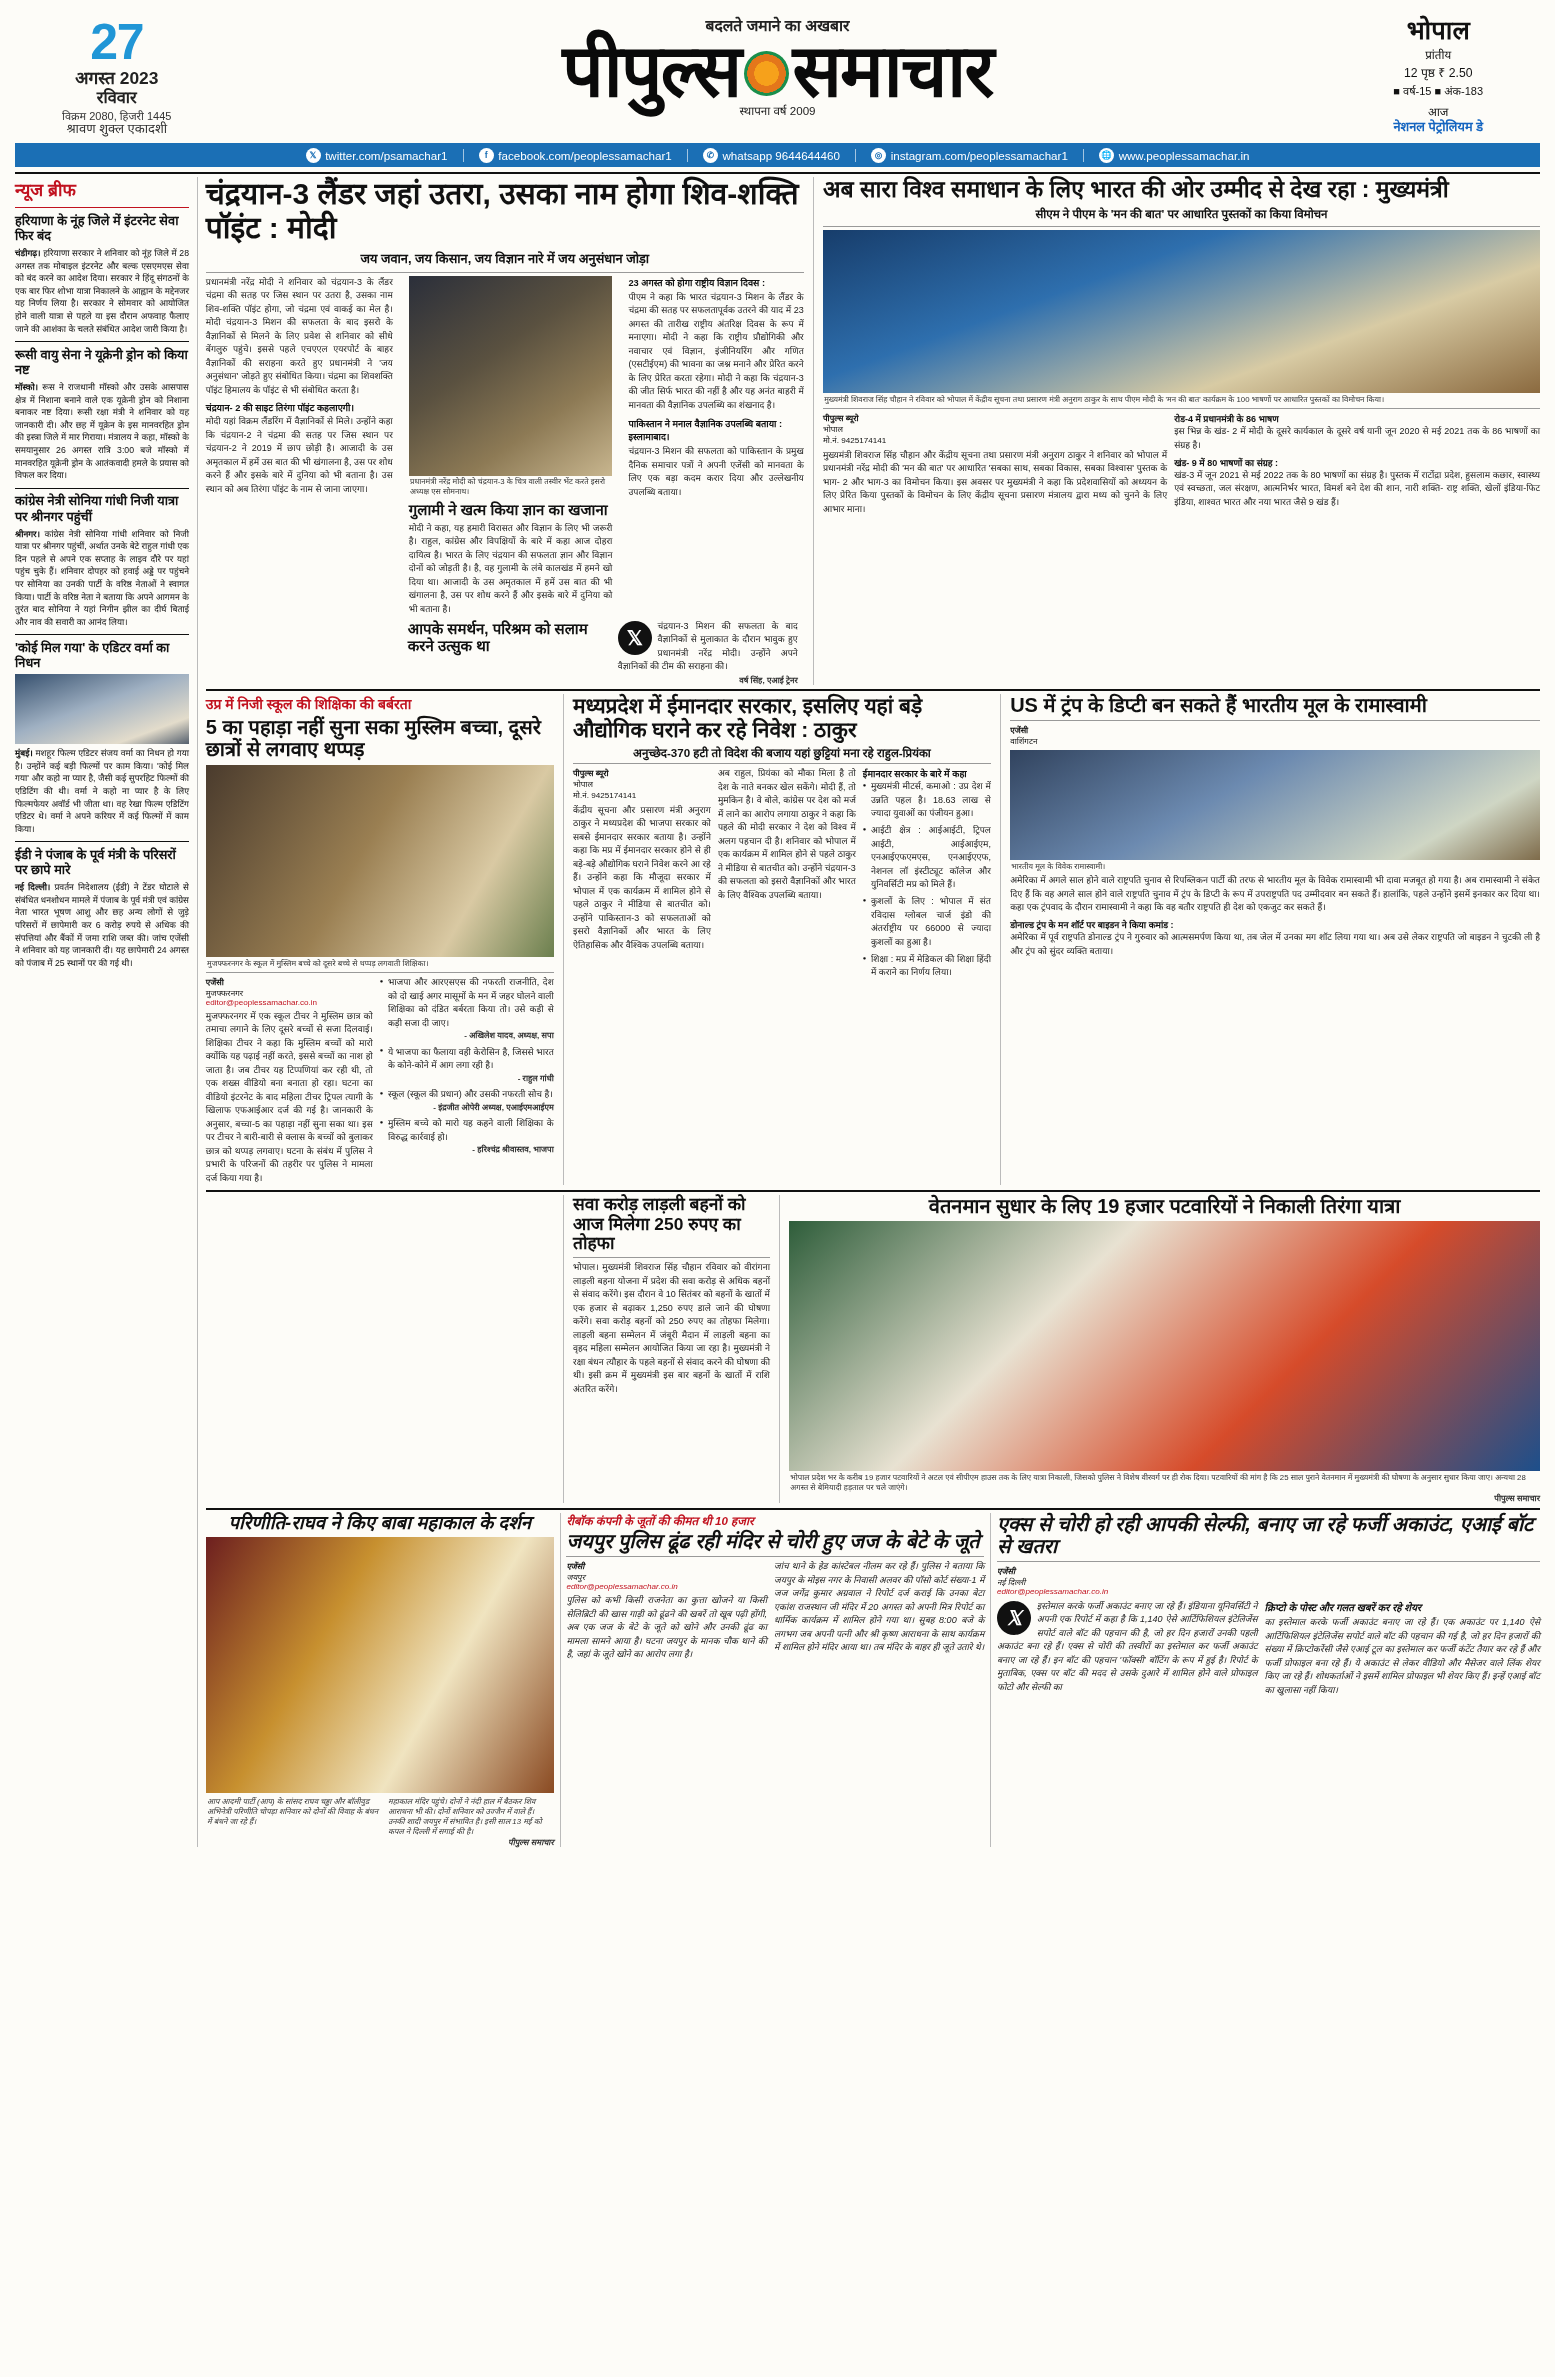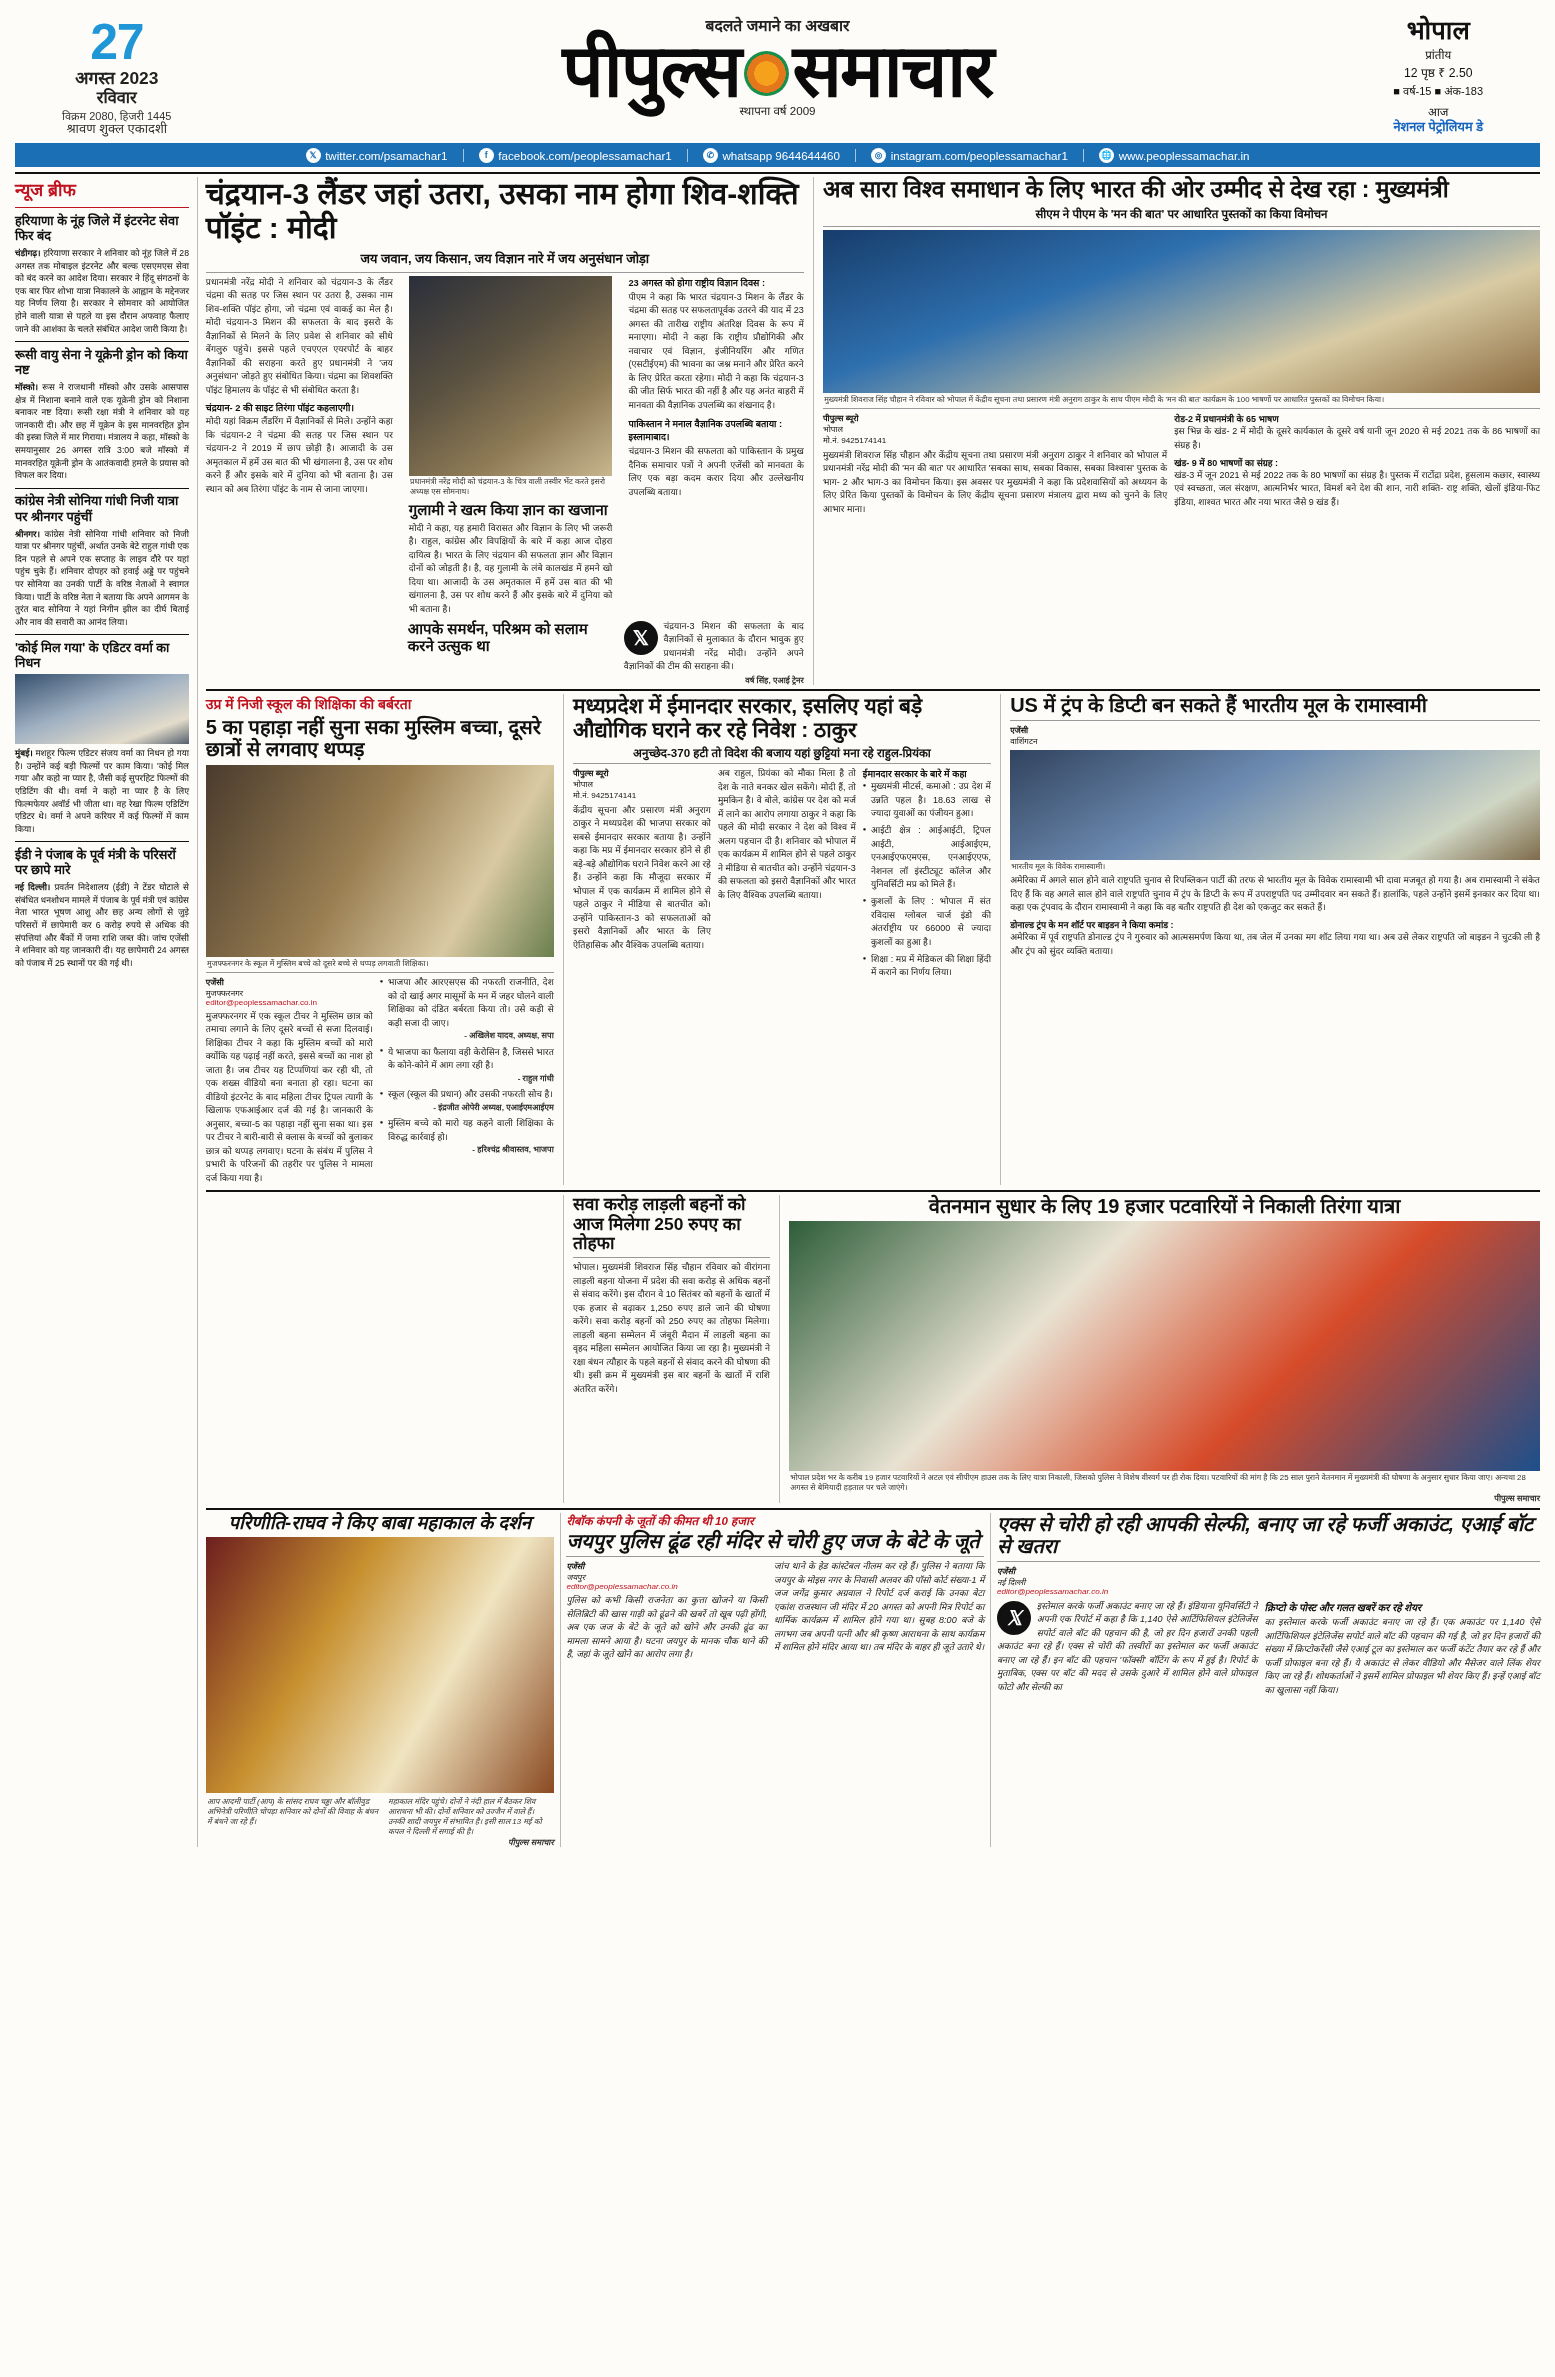--- a/index.html
+++ b/index.html
@@ -206,21 +206,21 @@
               <div class="body">मोदी ने कहा, यह हमारी विरासत और विज्ञान के लिए भी जरूरी है। राहुल, कांग्रेस और विपक्षियों के बारे में कहा आज दोहरा दायित्व है। भारत के लिए चंद्रयान की सफलता ज्ञान और विज्ञान दोनों को जोड़ती है। है, वह गुलामी के लंबे कालखंड में हमने खो दिया था। आजादी के उस अमृतकाल में हमें उस बात की भी खंगालना है, उस पर शोध करने हैं और इसके बारे में दुनिया को भी बताना है।</div>
             </div>
             <div style="width:180px;">
               <div class="b" style="font-size:9.3px;margin-bottom:2.3px;">23 अगस्त को होगा राष्ट्रीय विज्ञान दिवस :</div>
               <div class="body">पीएम ने कहा कि भारत चंद्रयान-3 मिशन के लैंडर के चंद्रमा की सतह पर सफलतापूर्वक उतरने की याद में 23 अगस्त की तारीख राष्ट्रीय अंतरिक्ष दिवस के रूप में मनाएगा। मोदी ने कहा कि राष्ट्रीय प्रौद्योगिकी और नवाचार एवं विज्ञान, इंजीनियरिंग और गणित (एसटीईएम) की भावना का जश्न मनाने और प्रेरित करने के लिए प्रेरित करता रहेगा। मोदी ने कहा कि चंद्रयान-3 की जीत सिर्फ भारत की नहीं है और यह अनंत बाहरी में मानवता की वैज्ञानिक उपलब्धि का शंखनाद है।</div>
               <div class="b" style="font-size:9.3px;margin:4.6px 0 2.3px;">पाकिस्तान ने मनाल वैज्ञानिक उपलब्धि बताया : इस्लामाबाद।</div>
               <div class="body">चंद्रयान-3 मिशन की सफलता को पाकिस्तान के प्रमुख दैनिक समाचार पत्रों ने अपनी एजेंसी को मानवता के लिए एक बड़ा कदम करार दिया और उल्लेखनीय उपलब्धि बताया।</div>
             </div>
           </div>
 
-          <div style="display:flex;gap:5px;margin-top:3.5px;justify-content:space-between;">
+          <div style="display:flex;gap:5px;margin-top:3.5px;">
             <div style="width:407px;">
               <div class="b" style="font-size:15px;line-height:1.15;margin-left:202px;width:203px;">आपके समर्थन, परिश्रम को सलाम करने उत्सुक था</div>
             </div>
             <div style="width:180px;">
               <div class="xlogo">𝕏</div>
               <div class="body">चंद्रयान-3 मिशन की सफलता के बाद वैज्ञानिकों से मुलाकात के दौरान भावुक हुए प्रधानमंत्री नरेंद्र मोदी। उन्होंने अपने वैज्ञानिकों की टीम की सराहना की।</div>
               <div class="dash">वर्ष सिंह, एआई ट्रेनर</div>
             </div>
           </div>
         </div>
@@ -235,21 +235,21 @@
           <div class="cap">मुख्यमंत्री शिवराज सिंह चौहान ने रविवार को भोपाल में केंद्रीय सूचना तथा प्रसारण मंत्री अनुराग ठाकुर के साथ पीएम मोदी के 'मन की बात' कार्यक्रम के 100 भाषणों पर आधारित पुस्तकों का विमोचन किया।</div>
           <div class="rule-thin"></div>
           <div style="display:flex;gap:7px;">
             <div style="width:48%;">
               <div class="b small">पीपुल्स ब्यूरो</div>
               <div class="small">भोपाल</div>
               <div class="small">मो.नं. 9425174141</div>
               <div class="body" style="margin-top:3.5px;">मुख्यमंत्री शिवराज सिंह चौहान और केंद्रीय सूचना तथा प्रसारण मंत्री अनुराग ठाकुर ने शनिवार को भोपाल में प्रधानमंत्री नरेंद्र मोदी की 'मन की बात' पर आधारित 'सबका साथ, सबका विकास, सबका विश्वास' पुस्तक के भाग- 2 और भाग-3 का विमोचन किया। इस अवसर पर मुख्यमंत्री ने कहा कि प्रदेशवासियों को अध्ययन के लिए प्रेरित किया पुस्तकों के विमोचन के लिए केंद्रीय सूचना प्रसारण मंत्रालय द्वारा मध्य को चुनने के लिए आभार माना।</div>
             </div>
             <div style="flex:1;">
-              <div class="b" style="font-size:9px;">रोड-2 में प्रधानमंत्री के 65 भाषण</div>
+              <div class="b" style="font-size:9px;">रोड-4 में प्रधानमंत्री के 86 भाषण</div>
               <div class="body">इस भिन्न के खंड- 2 में मोदी के दूसरे कार्यकाल के दूसरे वर्ष यानी जून 2020 से मई 2021 तक के 86 भाषणों का संग्रह है।</div>
               <div class="b" style="font-size:9px;margin-top:3.5px;">खंड- 9 में 80 भाषणों का संग्रह :</div>
               <div class="body">खंड-3 में जून 2021 से मई 2022 तक के 80 भाषणों का संग्रह है। पुस्तक में राटोंद्रा प्रदेश, हुसलाम कछार, स्वास्थ्य एवं स्वच्छता, जल संरक्षण, आत्मनिर्भर भारत, विमर्श बने देश की शान, नारी शक्ति- राष्ट्र शक्ति, खेलों इंडिया-फिट इंडिया, शाश्वत भारत और नया भारत जैसे 9 खंड हैं।</div>
             </div>
           </div>
         </div>
       </div>
 
       <div class="rule"></div>
 

